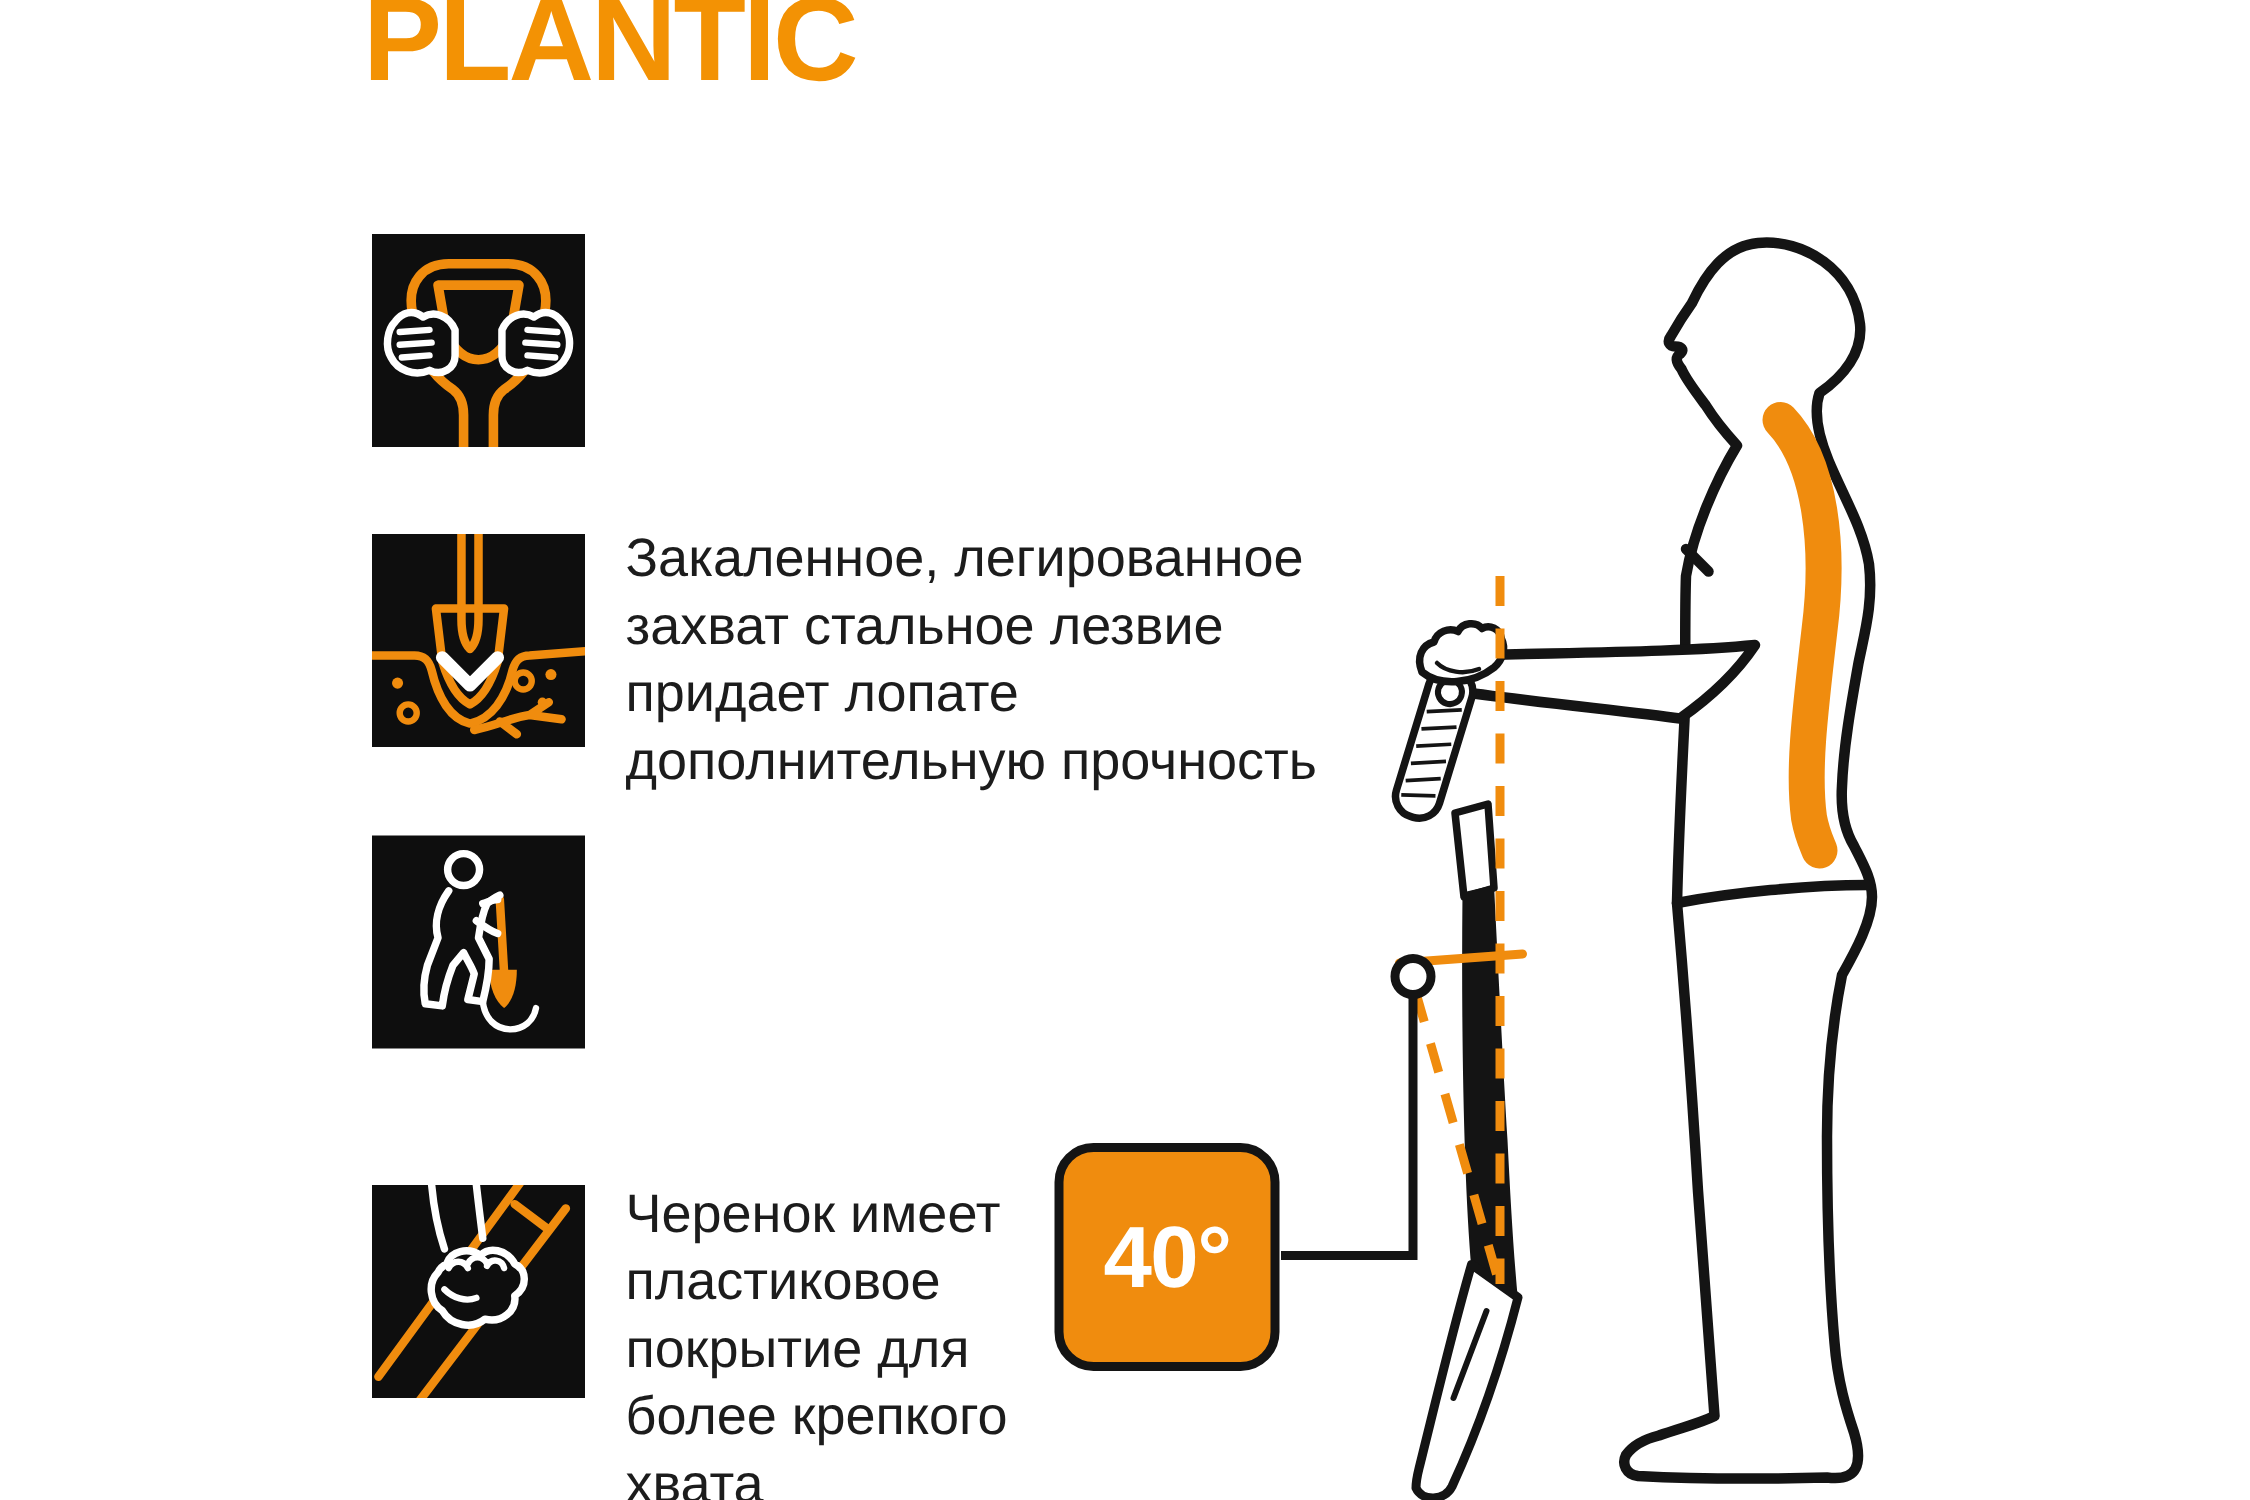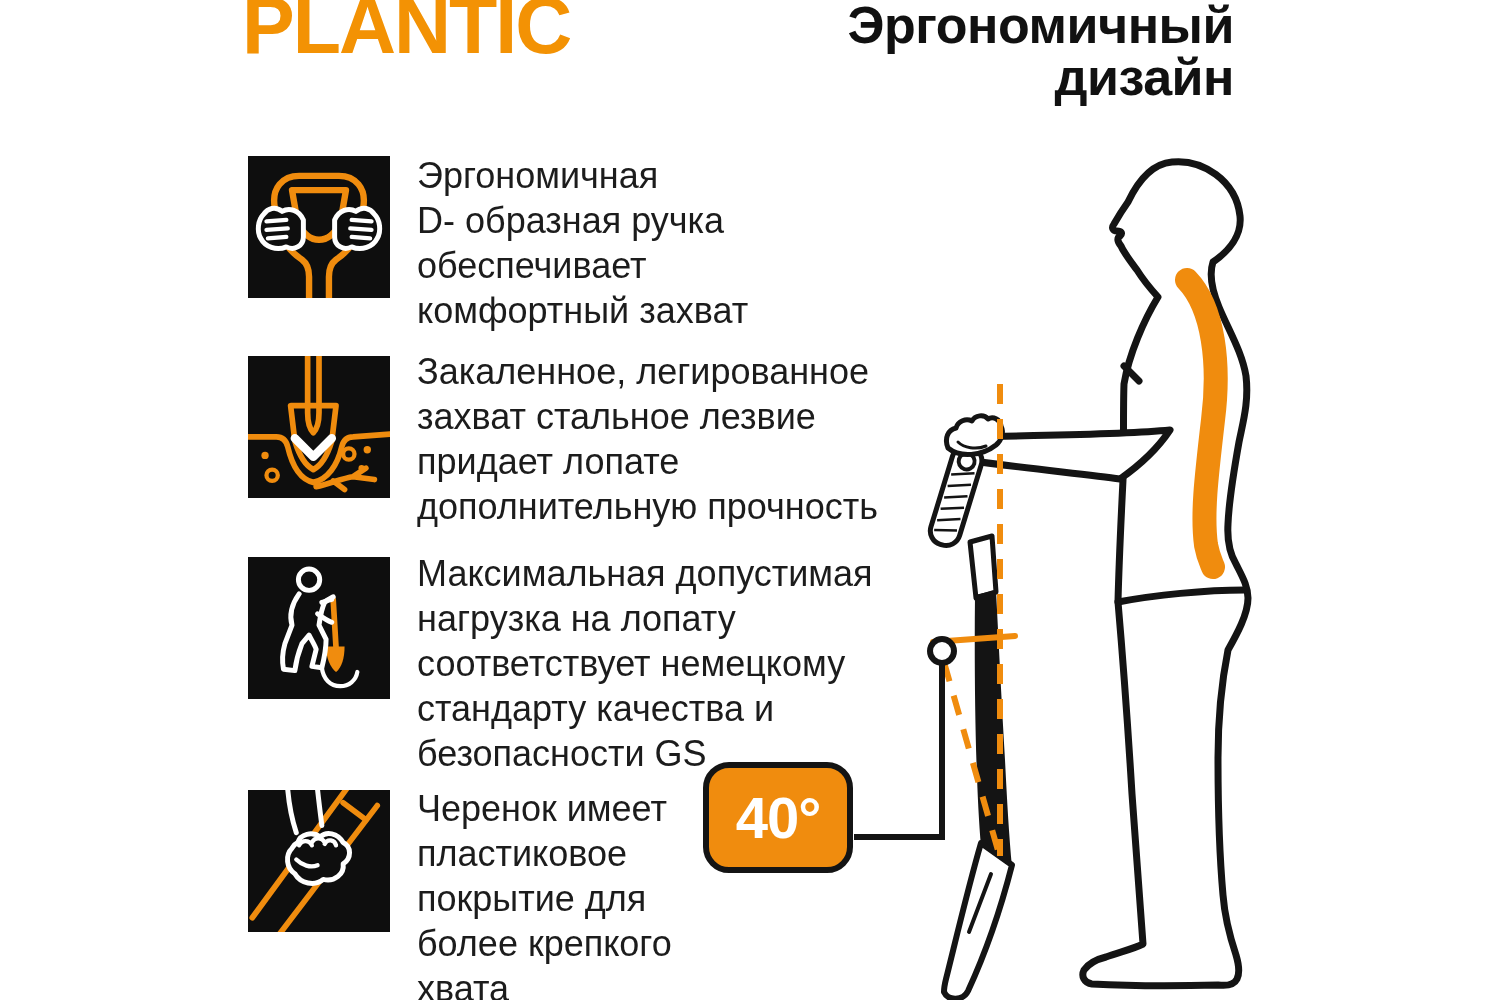--- a/index.html
+++ b/index.html
@@ -10,42 +10,40 @@
         font-family:Liberation Sans, sans-serif;}
   .lines{white-space:pre-line;}
   .logo{position:absolute;left:242px;top:-14px;font-size:79px;font-weight:bold;
         letter-spacing:-2px;color:var(--logo);line-height:1;}
   .heading{position:absolute;right:266px;top:-1px;font-size:52px;font-weight:bold;
         line-height:52px;color:#111;text-align:right;letter-spacing:-0.5px;}
   .ibox{position:absolute;left:248px;width:142px;height:142px;background:var(--icon_bg);}
   .ibox svg{width:100%;height:100%;display:block;}
   .ftext{position:absolute;left:417px;width:480px;font-size:36px;line-height:45px;
         color:var(--text);}
-  .badge{position:absolute;left:703px;top:762px;width:150px;height:111px;box-sizing:border-box;
+  .badge{position:absolute;left:703px;top:762px;width:150px;height:152px;box-sizing:border-box;
         background:var(--accent);border:6px solid var(--ink);border-radius:26px;
         display:flex;align-items:center;justify-content:center;}
   .badge span{color:#fff;font-size:58px;font-weight:bold;letter-spacing:-1px;}
   .illu{position:absolute;left:840px;top:140px;width:500px;height:860px;}
   
   .outl{fill:#fff;stroke:var(--ink);stroke-width:7;stroke-linejoin:round;stroke-linecap:round;}
   .ln{fill:none;stroke:var(--ink);stroke-width:7;stroke-linecap:round;}
   
   .sA{stroke:var(--accent);fill:none;stroke-linejoin:round;stroke-linecap:round;}
   .fA{fill:var(--accent);stroke:none;}
   .sW{stroke:#fff;fill:none;stroke-linejoin:round;stroke-linecap:round;}
   .fistW{fill:var(--icon_bg);stroke:#fff;stroke-linejoin:round;}
 </style>
 </head>
 <body>
 
 <div class="page">
 
   <div class="logo">PLANTIC</div>
-  <div class="heading lines">Эргономичный
-дизайн</div>
 
   <div class="ibox" style="top:156px">
     <svg viewBox="0 0 100 100">
       <g class="sA" stroke-width="4.5">
         <path d="M19,37 C16,22 25,14 36,14 L64,14 C75,14 84,22 81,37 L77,54 C74,63 68,69 62,73 C58,76 57,80 57,85 L57,100"></path>
         <path d="M19,37 L23,54 C26,63 32,69 38,73 C42,76 43,80 43,85 L43,100"></path>
         <path d="M31,24 L69,24 L65,47 C61,55 56,59 50,59 C44,59 39,55 35,47 Z"></path>
       </g>
       <g class="fistW" stroke-width="3.5">
         <path d="M11,41 C7,45 6,53 9,58 C12,64 20,67 27,64 C33,67 39,63 39,57 L39,45 C36,38 29,36 24,39 C19,35 14,37 11,41 Z"></path>
@@ -54,24 +52,20 @@
       <g class="sW" stroke-width="3">
         <path d="M13,46 L27,45"></path>
           <path d="M13,52 L28,51"></path>
           <path d="M14,58 L27,57"></path>
         <path d="M87,46 L73,45"></path>
           <path d="M87,52 L72,51"></path>
           <path d="M86,58 L73,57"></path>
       </g>
     </svg>
   </div>
-  <div class="ftext lines" style="top:153px">Эргономичная
-D- образная ручка
-обеспечивает
-комфортный захват</div>
 
   <div class="ibox" style="top:356px">
     <svg viewBox="0 0 100 100">
       <g class="sA" stroke-width="4">
         <path d="M42,0 L42,40 C42,48 44,52 46,54 C48,52 50,48 50,40 L50,0"></path>
         <path d="M30,35 L62,35 L59,60 C55,73 50,78 46,80 C42,78 37,73 33,60 Z"></path>
         <path d="M0,57 L20,57 C25,57 27,60 28,64 C31,77 37,87 46,89 C56,87 63,77 66,64 C67,60 69,57 74,57 L100,55"></path>
         <path d="M48,92 C58,90 66,86 74,85 L89,87 M74,85 L83,79 M60,88 L68,94"></path>
       </g>
       <path class="sW" stroke-width="6" d="M33,58 L46,71 L59,58"></path>
@@ -95,25 +89,20 @@
     <svg viewBox="0 0 100 100">
       <path class="sA" stroke-width="4" d="M60,30 L62,64"></path>
       <path class="fA" d="M55,63 C55,71 58,78 62,81 C66,78 68,71 68,63 Z"></path>
       <path class="sW" stroke-width="3" d="M52,78 C53,86 58,91 65,91 C71,91 76,87 77,81"></path>
       <circle class="sW" stroke-width="3.5" cx="43" cy="16" r="7.5"></circle>
       <path class="sW" stroke-width="3.5" d="M36,26 C31,33 29,41 31,48 L26,61 C24,68 24,74 25,79 L33,80 C34,72 36,66 38,61 L43,55 C45,59 47,62 48,65 L45,77 L52,78 C54,70 55,63 55,58 L50,48 C51,41 52,36 54,32 C56,30 58,29 60,28"></path>
       <path class="sW" stroke-width="3.5" d="M52,32 C55,31 57,30 59,30"></path>
       <path class="sW" stroke-width="3.5" d="M49,40 C53,43 56,45 59,46"></path>
     </svg>
   </div>
-  <div class="ftext lines" style="top:551px">Максимальная допустимая
-нагрузка на лопату
-соответствует немецкому
-стандарту качества и
-безопасности GS</div>
 
   <div class="ibox" style="top:790px">
     <svg viewBox="0 0 100 100">
       <g class="sA" stroke-width="4">
         <path d="M71,-3 L3,90"></path>
           <path d="M91,11 L21,103"></path>
           <path d="M67,9 L83,21"></path>
       </g>
       <g class="sW" stroke-width="3.5">
         <path d="M28,0 C29,11 31,21 34,30"></path>

